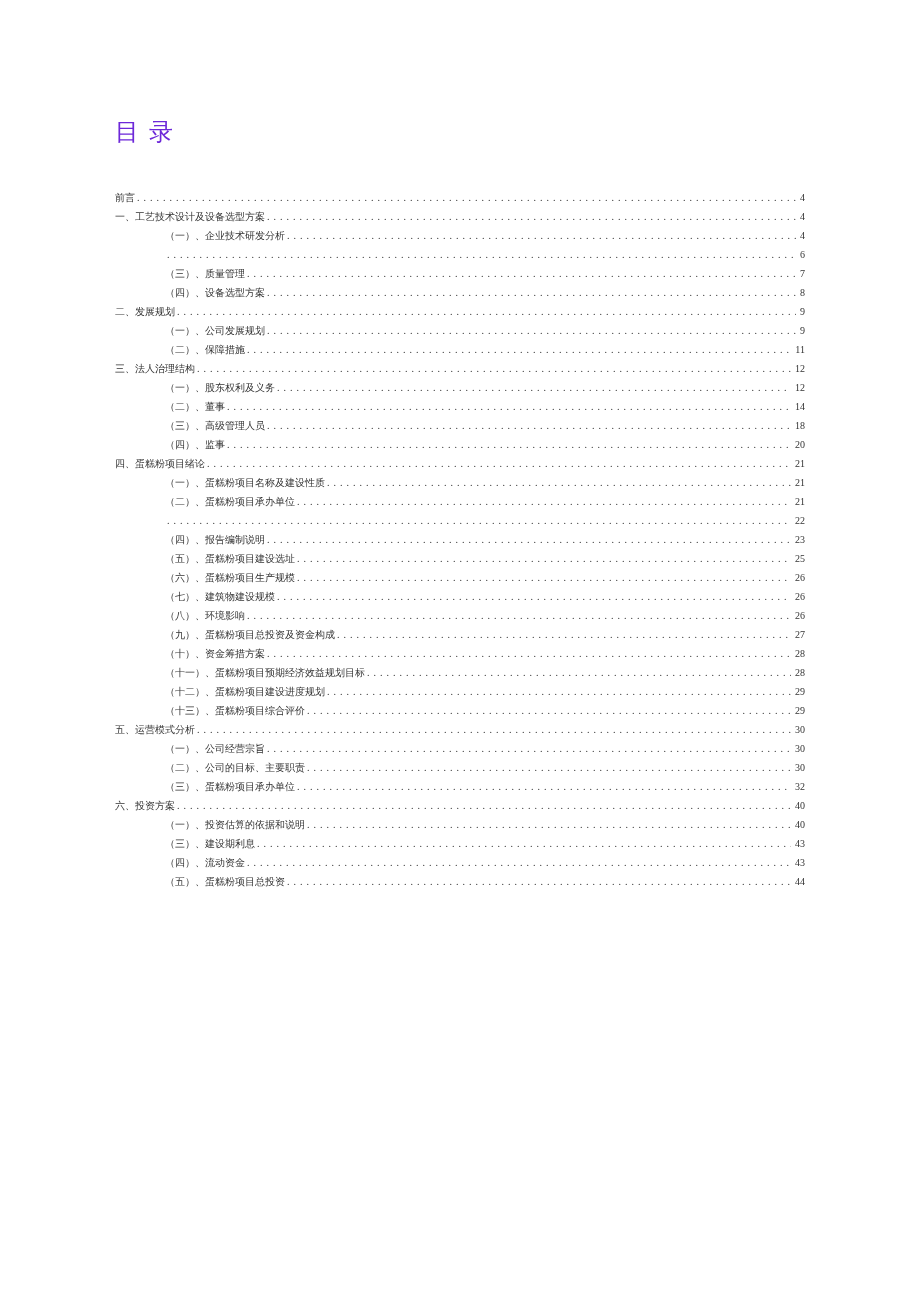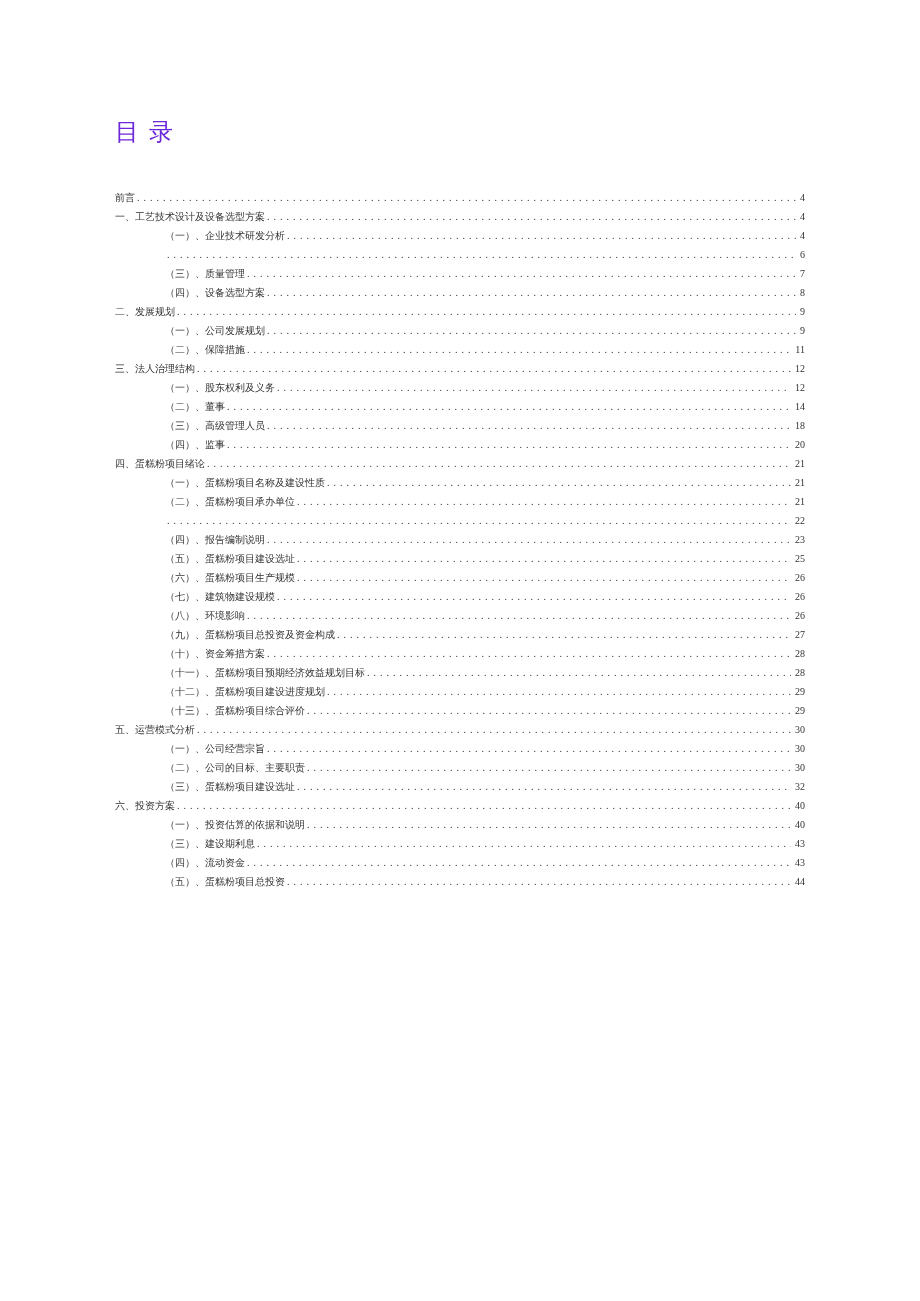--- a/index.html
+++ b/index.html
@@ -205,21 +205,21 @@
         <span class="toc-label">（一）、公司经营宗旨</span>
         <span class="toc-leader"></span>
         <span class="toc-page">30</span>
       </div>
       <div class="toc-item level-2">
         <span class="toc-label">（二）、公司的目标、主要职责</span>
         <span class="toc-leader"></span>
         <span class="toc-page">30</span>
       </div>
       <div class="toc-item level-2">
-        <span class="toc-label">（三）、蛋糕粉项目建设选址</span>
+        <span class="toc-label">（三）、蛋糕粉项目承办单位</span>
         <span class="toc-leader"></span>
         <span class="toc-page">32</span>
       </div>
       <div class="toc-item level-1">
         <span class="toc-label">六、投资方案</span>
         <span class="toc-leader"></span>
         <span class="toc-page">40</span>
       </div>
       <div class="toc-item level-2">
         <span class="toc-label">（一）、投资估算的依据和说明</span>

